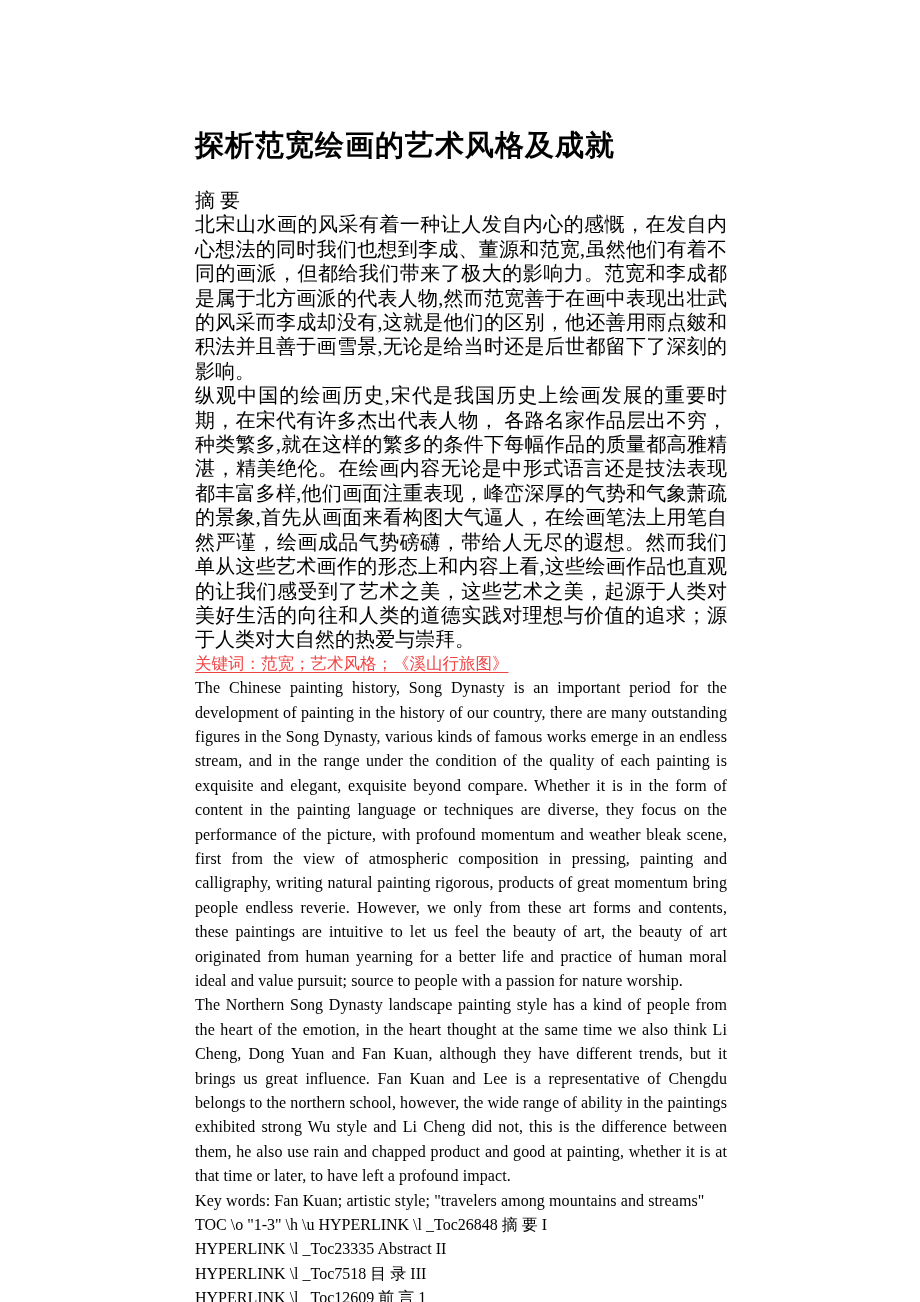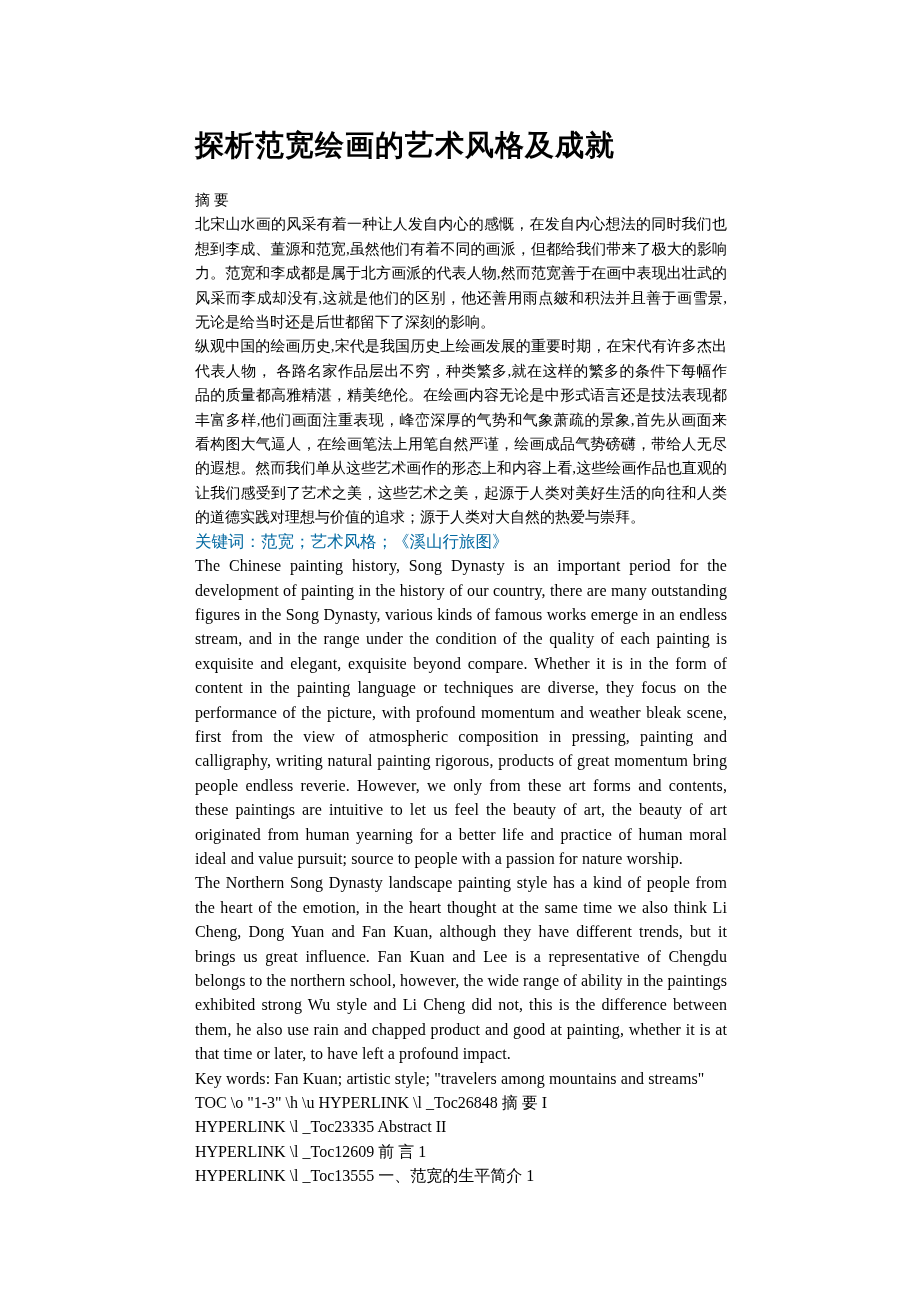--- a/index.html
+++ b/index.html
@@ -20,33 +20,34 @@
   .doc-title {
     font-family: "Liberation Sans", "DejaVu Sans", sans-serif;
     font-weight: bold;
     font-size: 29px;
     line-height: 34px;
     color: #000000;
     margin-bottom: 26px;
     letter-spacing: 1px;
   }
   .line, .para {
-    font-size: 15px;
+    font-size: 20px;
     line-height: 24.4px;
     color: #000000;
   }
   .para { text-align: justify; }
   .en {
     font-size: 16px;
     letter-spacing: 0.1px;
   }
   .keywords-cn {
     font-size: 16.5px;
     line-height: 24.4px;
-    color: #0369a1;
+    color: #ef4444;
+    text-decoration: underline;
     text-underline-offset: 3px;
   }
   .toc-line {
     font-size: 16px;
     line-height: 24.4px;
     color: #000000;
   }
 </style>
 </head>
 <body>
@@ -69,19 +70,20 @@
 
     <p class="para en">The Northern Song Dynasty landscape painting style has a kind of people from the heart of the emotion, in the heart thought at the same time we also think Li Cheng, Dong Yuan and Fan Kuan, although they have different trends, but it brings us great influence. Fan Kuan and Lee is a representative of Chengdu belongs to the northern school, however, the wide range of ability in the paintings exhibited strong Wu style and Li Cheng did not, this is the difference between them, he also use rain and chapped product and good at painting, whether it is at that time or later, to have left a profound impact.</p>
 
     <div class="line en">Key words: Fan Kuan; artistic style; "travelers among mountains and streams"</div>
 
 
     <div class="toc-line">TOC \o "1-3" \h \u HYPERLINK \l _Toc26848 摘  要  I</div>
 
     <div class="toc-line">HYPERLINK \l _Toc23335 Abstract  II</div>
 
+    <div class="toc-line">HYPERLINK \l _Toc7518 目  录  III</div>
 
     <div class="toc-line">HYPERLINK \l _Toc12609 前  言  1</div>
 
     <div class="toc-line">HYPERLINK \l _Toc13555 一、范宽的生平简介  1</div>
 
   </div>
 </div>
 
 </body></html>

